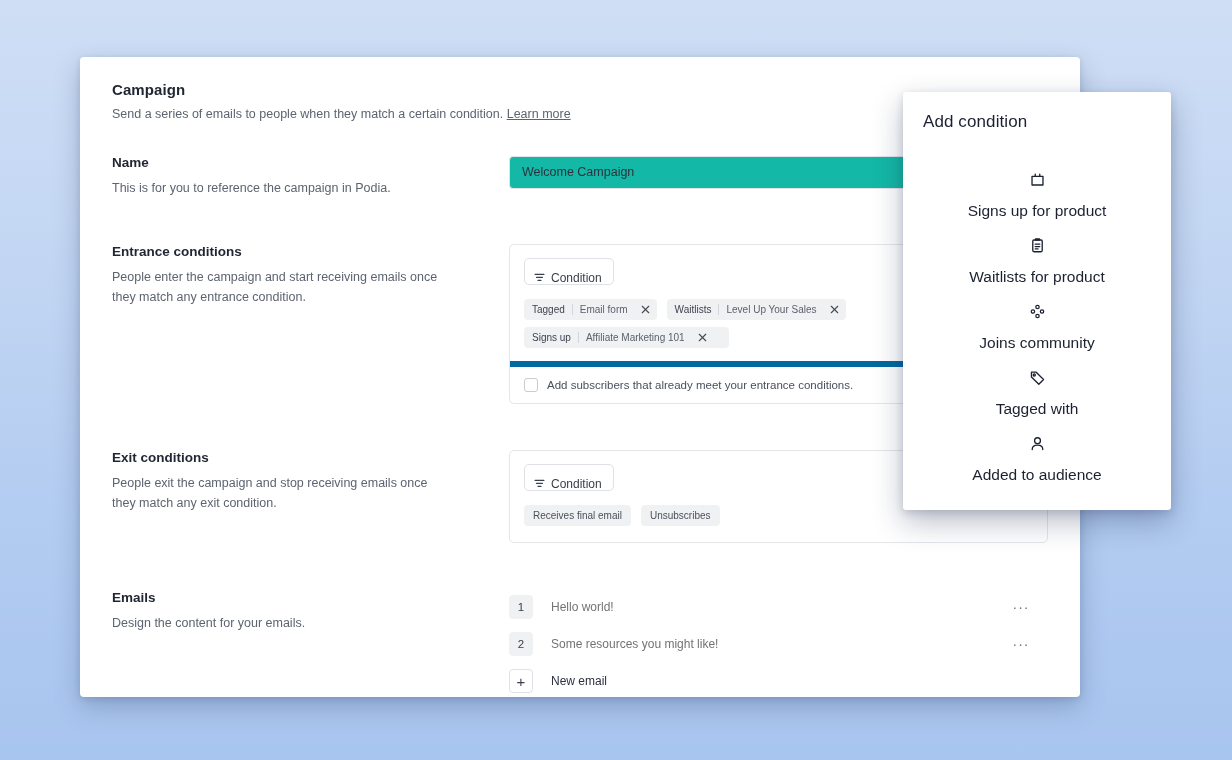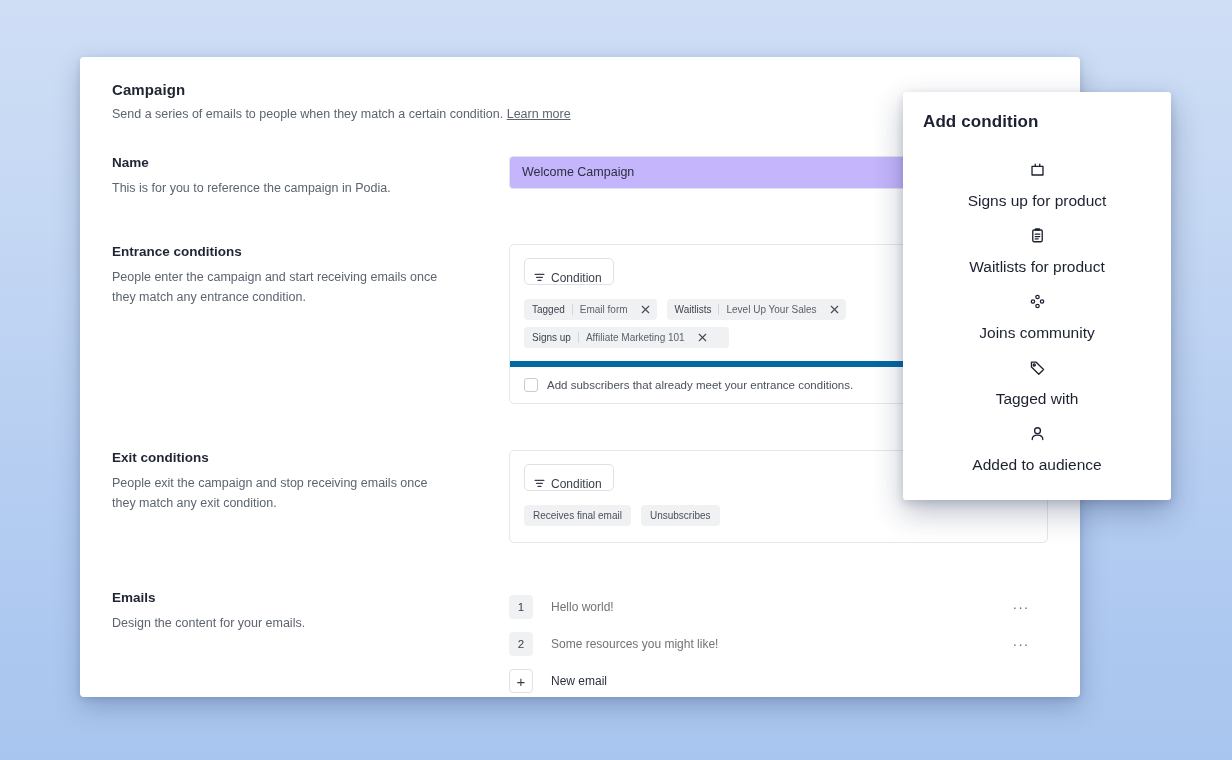--- a/index.html
+++ b/index.html
@@ -76,21 +76,21 @@
   .row-left { width: 397px; flex: 0 0 397px; }
   .row-right { flex: 1 1 auto; }
 
   
   .sec-name { margin-top: 31px; }
   .text-input {
     width: 100%;
     height: 33px;
     border: 1px solid #e2e4e8;
     border-radius: 4px;
-    background: #c4b5fd;
+    background: #14b8a6;
     font-family: "Liberation Sans", sans-serif;
     font-size: 12.5px;
     color: #2b313d;
     padding: 0 12px;
     outline: none;
   }
   .sec-name .row-right { padding-top: 1px; }
 
   
   .sec-entrance { margin-top: 46px; }
@@ -251,24 +251,24 @@
     top: 92px;
     width: 268px;
     background: #ffffff;
     border-radius: 3px;
     box-shadow: 0 12px 30px rgba(25, 40, 75, 0.30), 0 3px 9px rgba(25, 40, 75, 0.16);
     padding: 20px 0 18px 0;
     z-index: 40;
   }
   .menu-title {
     font-size: 17px;
-    font-weight: bold;
+    font-weight: normal;
     color: #1b2130;
     padding: 0 20px 0 20px;
-    margin-bottom: 20px;
+    margin-bottom: 30px;
     letter-spacing: 0.1px;
   }
   .menu-item {
     display: flex;
     align-items: center;
     gap: 13px;
     padding: 8px 20px;
     cursor: pointer;
     flex-direction: column;
   }

